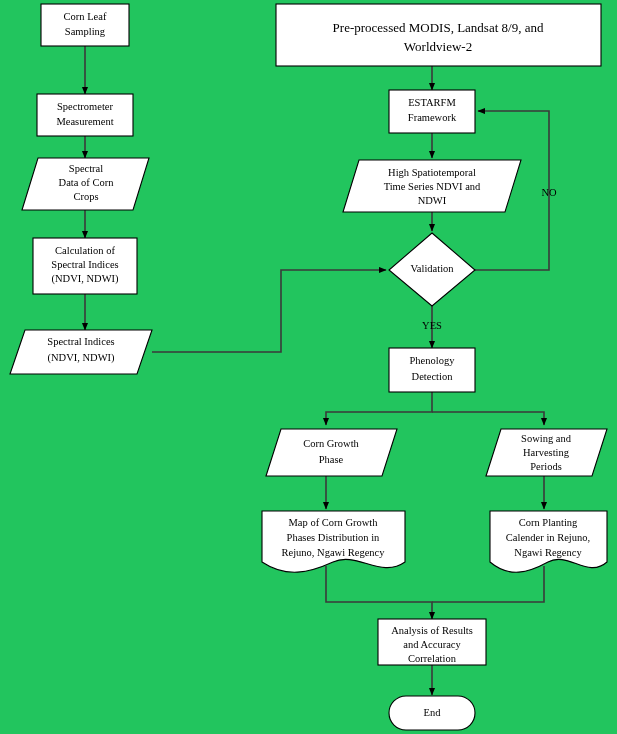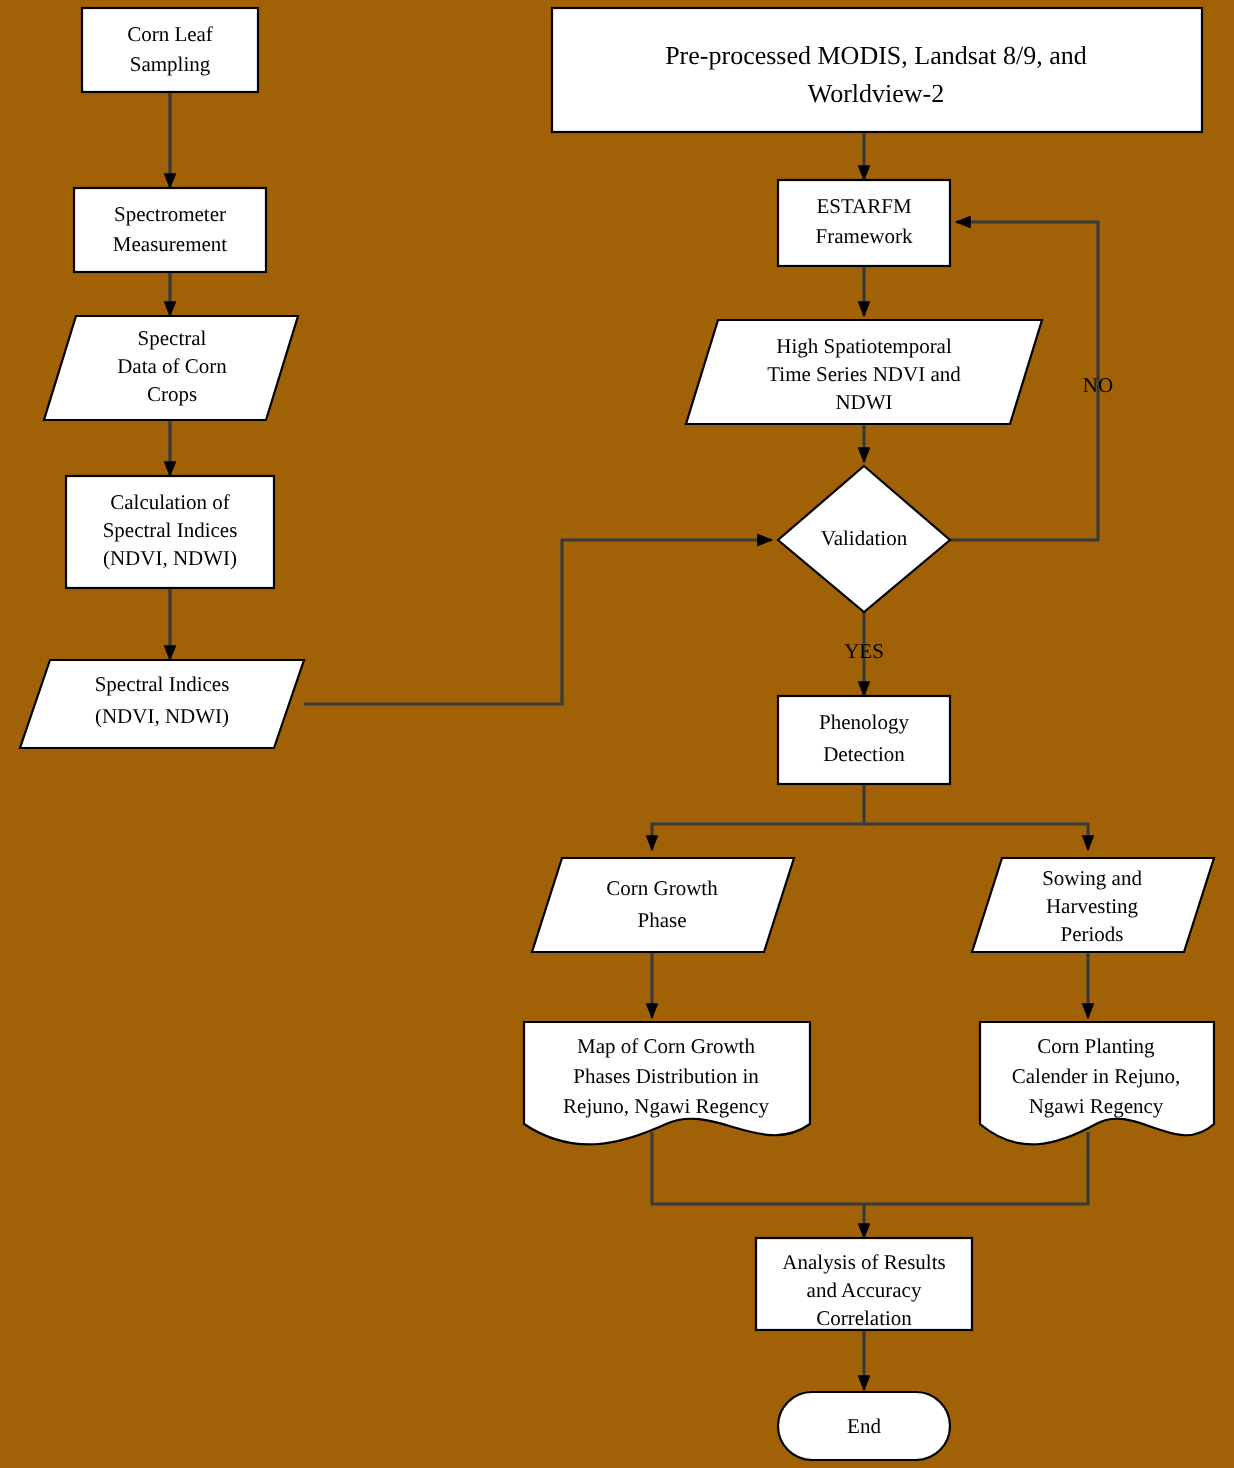--- a/index.html
+++ b/index.html
@@ -4,21 +4,21 @@
 <style>
   html, body {
     margin: 0;
     padding: 0;
     background: #ffffff;
   }
   #canvas {
     position: relative;
     width: 617px;
     height: 734px;
-    background: #a16207;
+    background: #22c55e;
     font-family: "Liberation Serif", "DejaVu Serif", serif;
     overflow: hidden;
   }
   svg#flow {
     position: absolute;
     left: 0;
     top: 0;
     width: 617px;
     height: 734px;
   }

